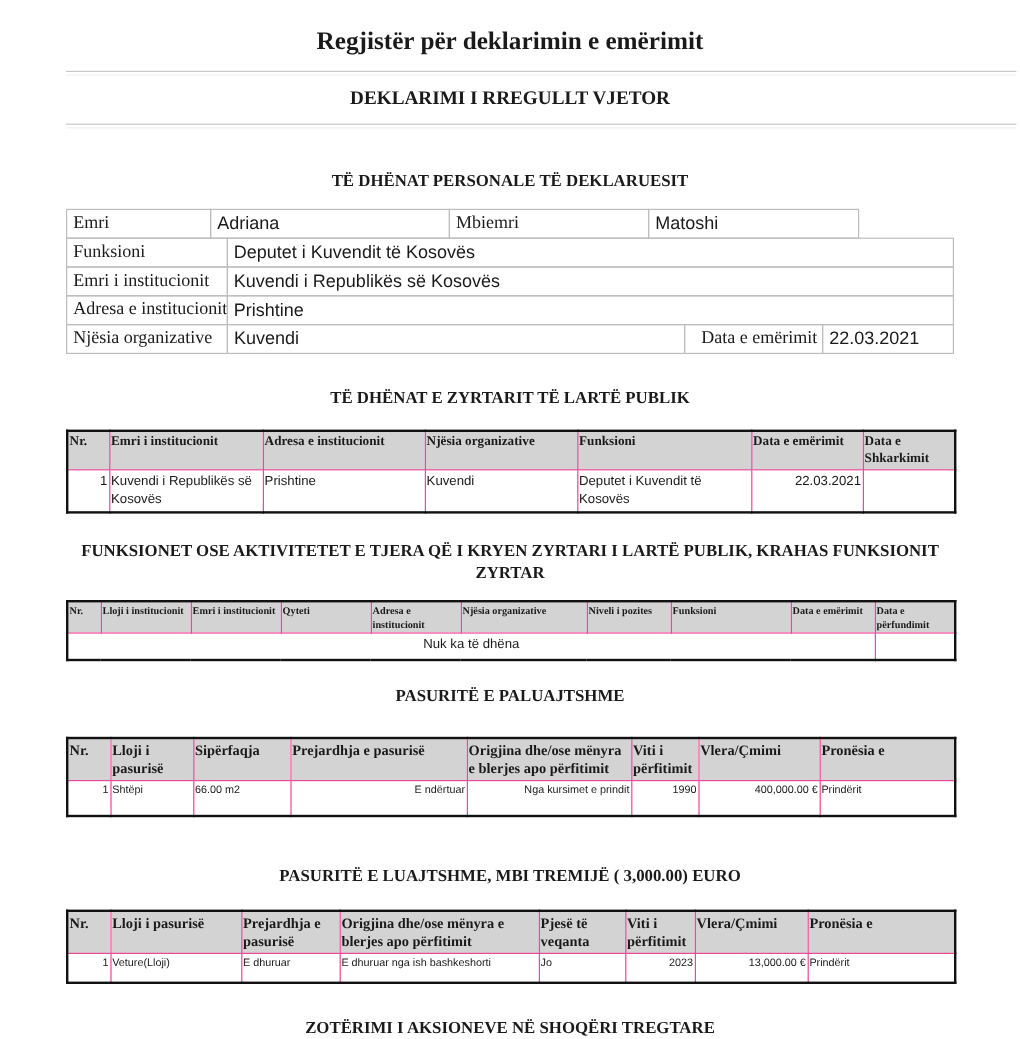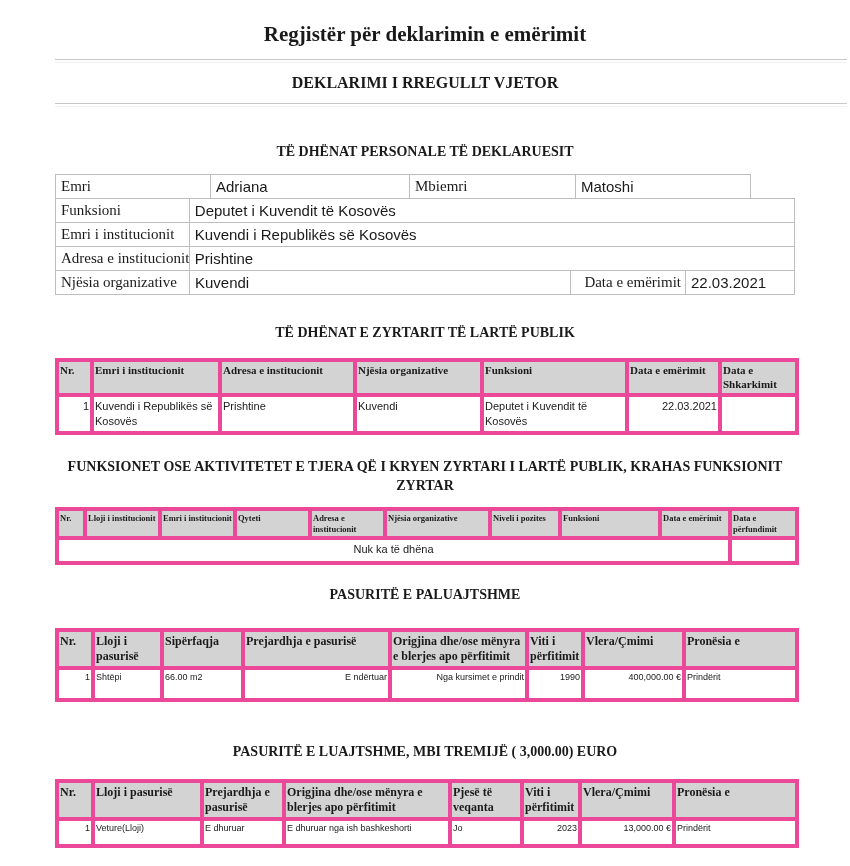--- a/index.html
+++ b/index.html
@@ -49,21 +49,21 @@
   .plabel { font-family: "Liberation Serif", serif; }
   .pvalue { font-family: "Liberation Sans", "DejaVu Sans", sans-serif; }
   .alignr { text-align: right; }
 
   
   table.dtable {
     border-collapse: collapse; table-layout: fixed;
     width: 740px; border: 2px solid #111;
   }
   table.dtable th, table.dtable td {
-    border: 4px solid #ec4899; vertical-align: top;
+    border: 1px solid #ec4899; vertical-align: top;
     padding: 2px 1px; overflow: hidden;
   }
   table.dtable th {
     background: #d3d3d3; text-align: left; font-weight: bold;
     font-family: "Liberation Serif", serif; line-height: 1.25;
   }
   table.dtable td {
     font-family: "Liberation Sans", "DejaVu Sans", sans-serif;
     background: #fff; line-height: 1.3;
   }
@@ -89,21 +89,21 @@
   <div class="doc-subtitle">DEKLARIMI I RREGULLT VJETOR</div>
 </div>
 <hr class="rule">
 
 <div class="wrap">
 
   <div class="section-heading h-personal">TË DHËNAT PERSONALE TË DEKLARUESIT</div>
 
   <div class="ptable">
     <div class="prow">
-      <div class="pcell plabel" style="width:156px">Emri</div>
+      <div class="pcell plabel" style="width:121px">Emri</div>
       <div class="pcell pvalue" style="width:200px">Adriana</div>
       <div class="pcell plabel" style="width:167px">Mbiemri</div>
       <div class="pcell pvalue" style="width:176px">Matoshi</div>
     </div>
     <div class="prow">
       <div class="pcell plabel" style="width:135px">Funksioni</div>
       <div class="pcell pvalue" style="width:607px">Deputet i Kuvendit të Kosovës</div>
     </div>
     <div class="prow">
       <div class="pcell plabel" style="width:135px">Emri i institucionit</div>

